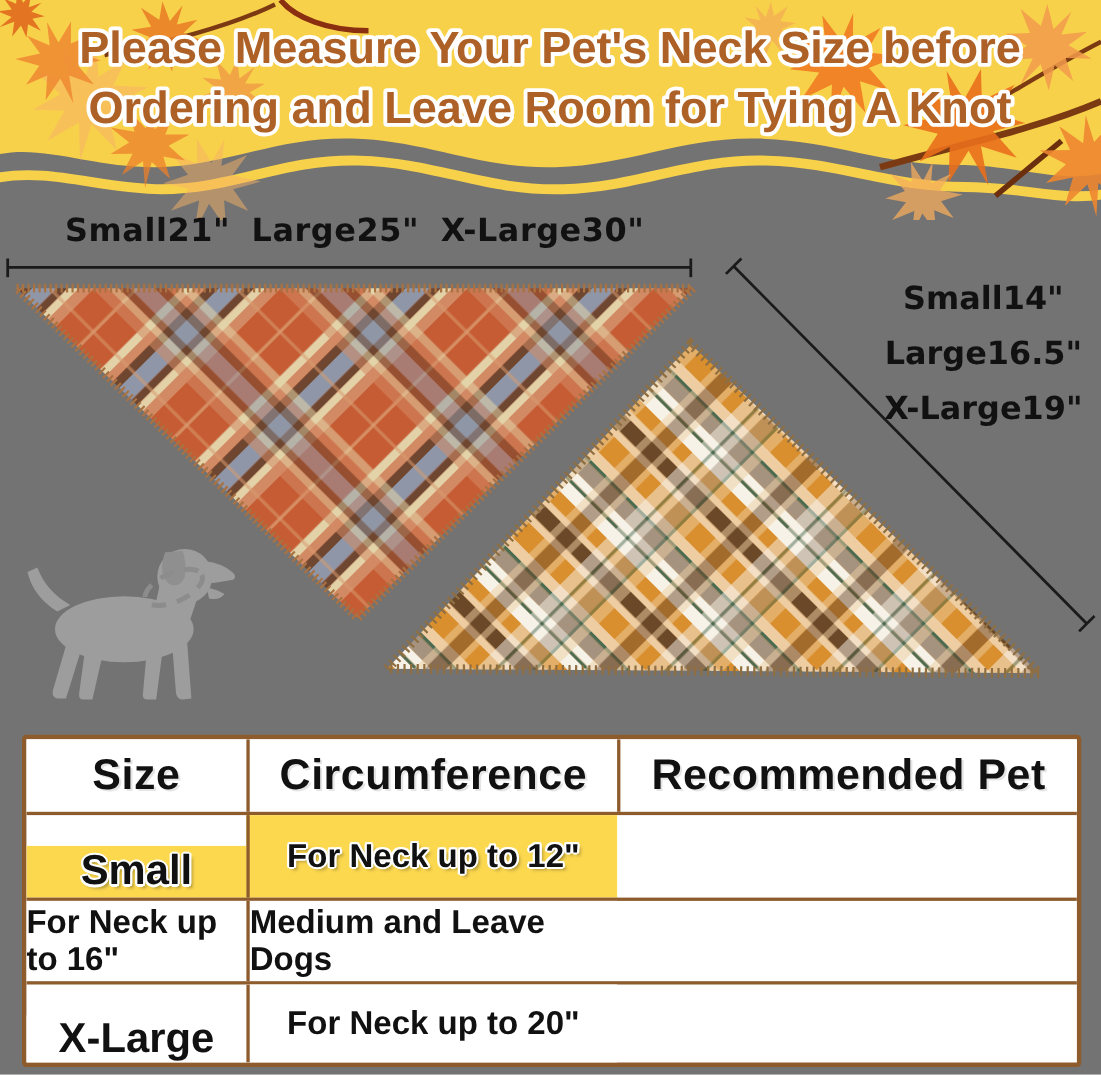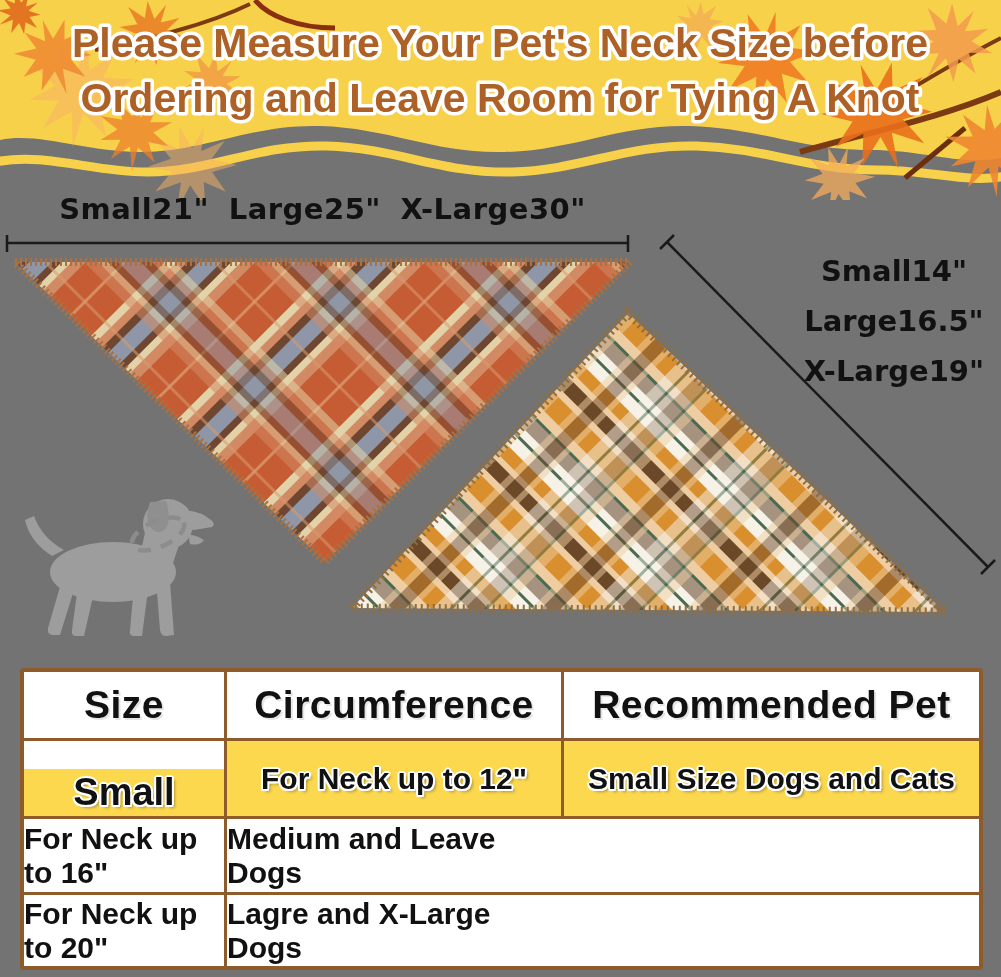--- a/index.html
+++ b/index.html
@@ -180,25 +180,24 @@
 
   <div class="size-table">
     <div class="trow thead">
       <div class="tcell">Size</div>
       <div class="tcell">Circumference</div>
       <div class="tcell">Recommended Pet</div>
     </div>
     <div class="trow row-highlight">
       <div class="tcell col-size">Small</div>
       <div class="tcell col-mid">For Neck up to 12"</div>
-      <div class="tcell col-pet">Small Size Dogs and Cats</div>
     </div>
     <div class="trow">
       <div class="tcell col-mid">For Neck up to 16"</div>
       <div class="tcell col-pet">Medium and Leave Dogs</div>
     </div>
     <div class="trow">
+      <div class="tcell col-size">X-Large</div>
       <div class="tcell col-mid">For Neck up to 20"</div>
-      <div class="tcell col-pet">Lagre and X-Large Dogs</div>
     </div>
   </div>
 
 </div>
 
 </body></html>

